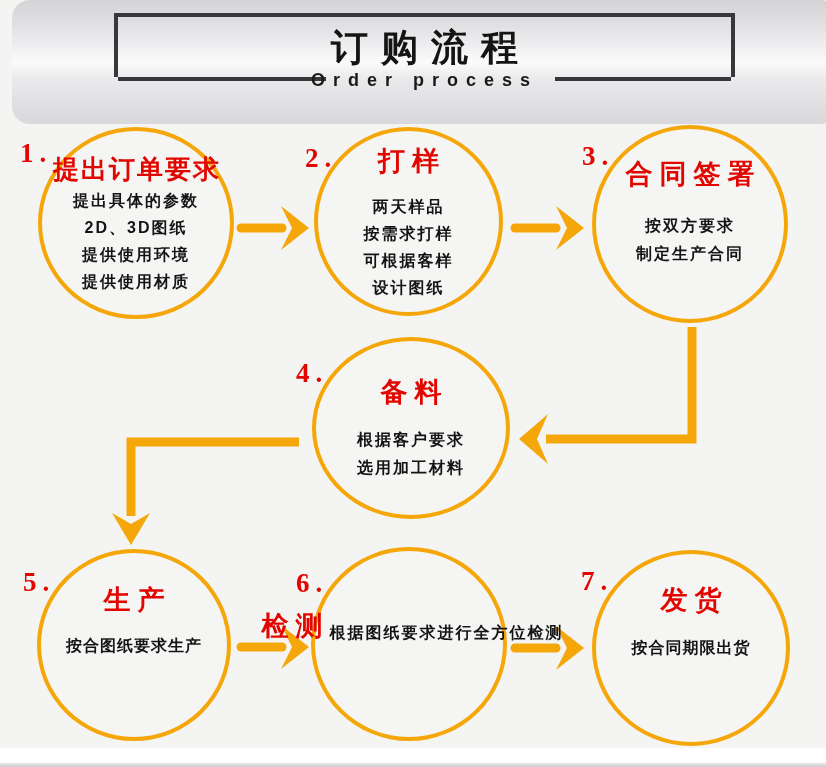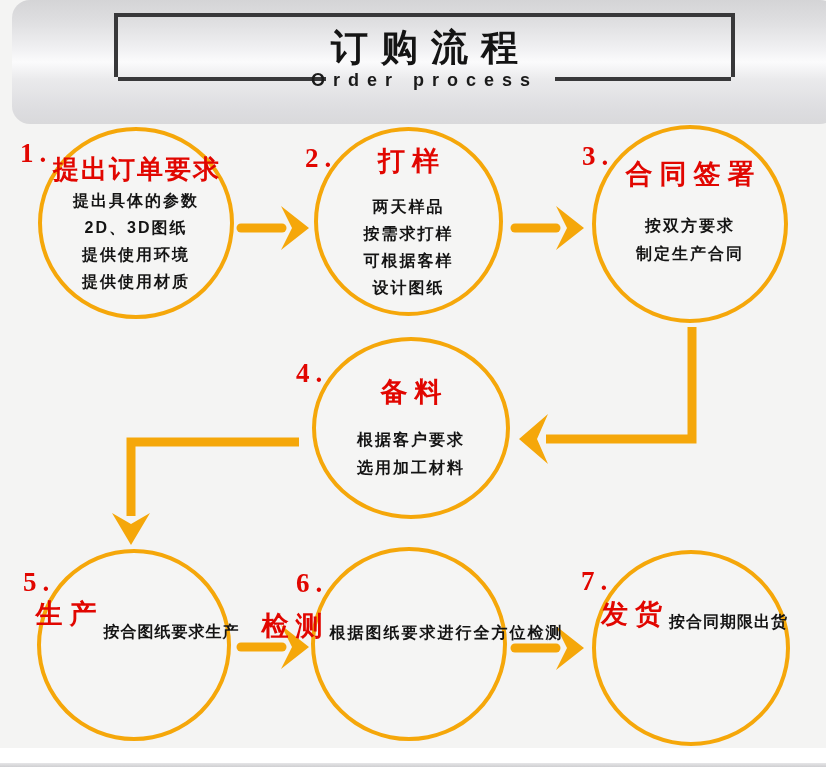--- a/index.html
+++ b/index.html
@@ -142,42 +142,42 @@
     <div class="circle">
       <div class="step-title" style="margin-bottom:16px;">备料</div>
       <div class="step-line">根据客户要求</div>
       <div class="step-line">选用加工材料</div>
     </div>
   </div>
 
   <div class="step" style="left:37px;top:549px;width:194px;height:192px;">
     <span class="num" style="left:-14px;top:18px;">5.</span>
     <div class="circle">
-      <div style="transform:translateY(-24px);display:flex;flex-direction:row;align-items:flex-end;">
+      <div style="transform:translateY(-24px);display:flex;flex-direction:column;align-items:center;">
         <div class="step-title" style="margin-bottom:14px;">生产</div>
         <div class="step-line" style="letter-spacing:1px;">按合图纸要求生产</div>
       </div>
     </div>
   </div>
 
   <div class="step" style="left:311px;top:547px;width:196px;height:194px;">
     <span class="num" style="left:-15px;top:21px;">6.</span>
     <div class="circle">
       <div style="transform:translateY(-11px);display:flex;flex-direction:row;align-items:center;">
         <div class="step-title" style="margin-bottom:14px;">检测</div>
         <div class="step-line">根据图纸要求</div>
         <div class="step-line">进行全方位检测</div>
       </div>
     </div>
   </div>
 
   <div class="step" style="left:592px;top:550px;width:198px;height:196px;">
     <span class="num" style="left:-11px;top:16px;">7.</span>
     <div class="circle">
-      <div style="transform:translateY(-26px);display:flex;align-items:center;">
+      <div style="transform:translateY(-26px);display:flex;flex-direction:column;align-items:center;">
         <div class="step-title" style="margin-bottom:16px;">发货</div>
         <div class="step-line" style="letter-spacing:1px;">按合同期限出货</div>
       </div>
     </div>
   </div>
 
   <div class="footer-white"></div>
   <div class="footer-gray"></div>
 
 </div>

